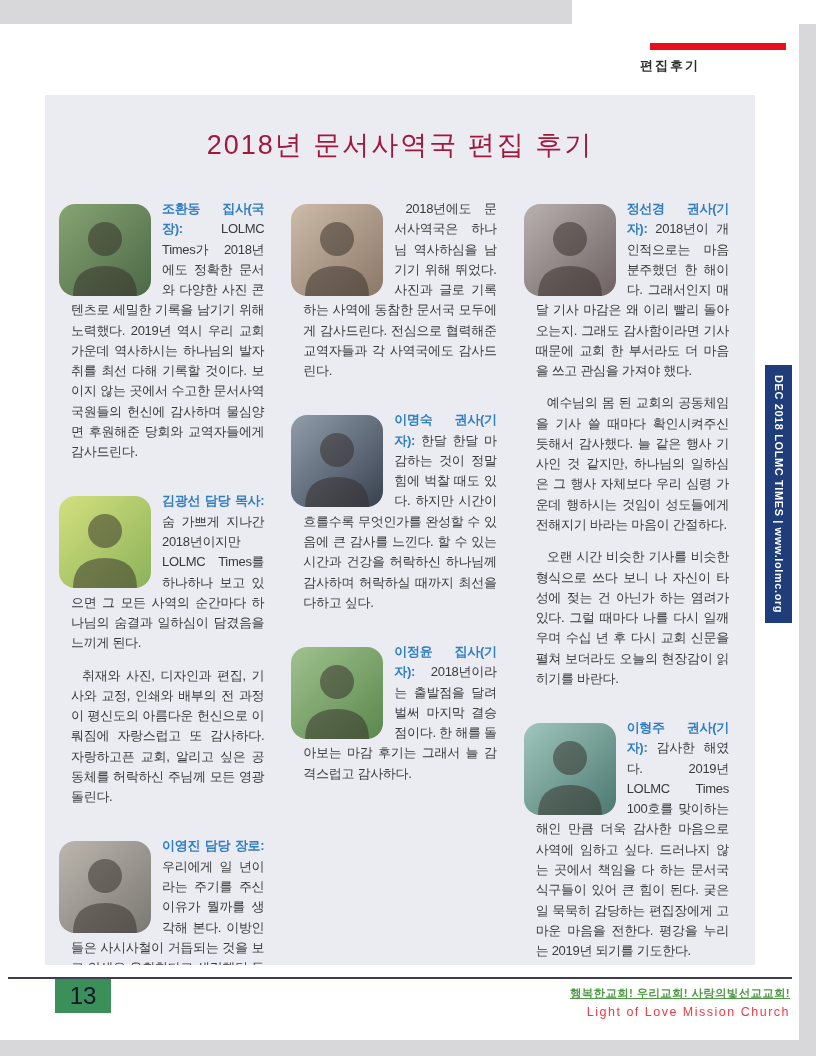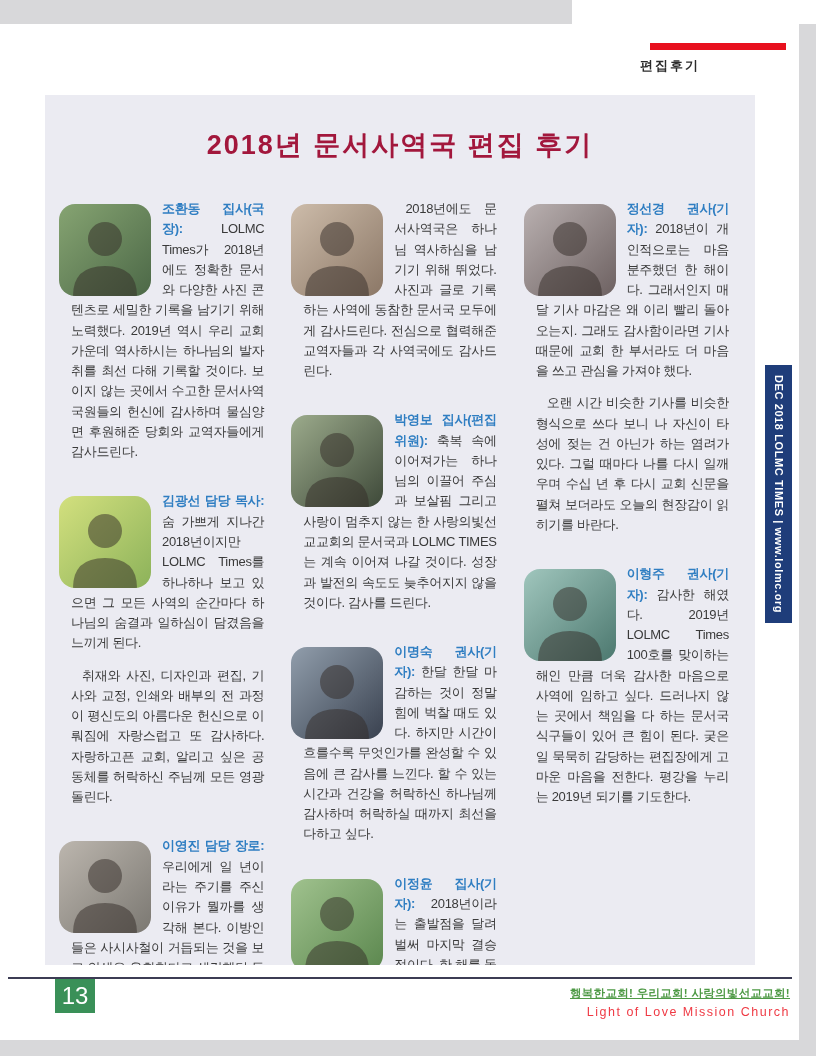--- a/index.html
+++ b/index.html
@@ -13,21 +13,21 @@
 
   
   .red-bar{position:absolute;top:43px;left:650px;width:136px;height:7px;background:var(--bar-red,#e8101e);}
   .header-label{position:absolute;top:57px;left:640px;width:146px;
     font-size:13px;font-weight:bold;color:#2b2b2b;letter-spacing:2px;}
 
   
   .content{position:absolute;left:45px;top:95px;width:710px;height:870px;box-sizing:border-box;
     background:var(--content-bg,#ebebf2);padding:20px 14px 0 14px;overflow:hidden;}
   .title{margin:12px 0 24px 0;text-align:center;color:var(--title-red,#a2173c);
-    font-size:27px;font-weight:bold;letter-spacing:2px;}
+    font-size:27px;font-weight:normal;letter-spacing:2px;}
   .columns{display:flex;gap:15px;}
   .col{flex:1;min-width:0;color:var(--body-text,#3a3a3a);font-size:13px;line-height:1.56;
     text-align:justify;letter-spacing:-0.3px;overflow:hidden;}
   .section{margin-bottom:17px;}
   .section::after{content:"";display:block;clear:both;}
   .photo{float:left;width:92px;height:92px;border-radius:16px;margin:5px 11px 3px 0;
     overflow:hidden;position:relative;}
   .photo svg{display:block;width:100%;height:100%;}
   .author{color:var(--name-blue,#2f7ec2);font-weight:bold;}
   .col p{margin:12px;}
@@ -45,22 +45,22 @@
   .photo-c2s2{background:linear-gradient(135deg,#a0c6bd,#4c786f);}
 
   
   .sidebar{position:absolute;top:365px;right:24px;width:27px;height:258px;
     background:var(--sidebar-navy,#1f3d7a);color:#ffffff;
     writing-mode:vertical-rl;display:flex;align-items:center;justify-content:center;
     font-size:11px;font-weight:bold;letter-spacing:0.6px;white-space:nowrap;}
 
   
   .footer-rule{position:absolute;top:977px;left:8px;width:784px;height:2px;background:#3c3c54;}
-  .page-box{position:absolute;top:979px;left:55px;width:40px;height:34px;
-    background:var(--footer-green,#3a9058);color:#ffffff;font-size:24px;font-weight:300;
+  .page-box{position:absolute;top:979px;left:55px;width:56px;height:34px;
+    background:var(--footer-green,#3a9058);color:#0f172a;font-size:24px;font-weight:300;
     display:flex;align-items:center;justify-content:center;}
   .footer-right{position:absolute;top:986px;right:26px;text-align:right;}
   .slogan{color:var(--footer-green-text,#4f9a46);font-weight:bold;font-size:11.5px;letter-spacing:0.3px;text-decoration:underline;}
   .church{color:var(--footer-red,#ef3a44);font-size:12.5px;margin-top:4px;letter-spacing:1.5px;}
 </style>
 </head>
 <body>
 
 <div class="page">
   <div class="scan-top"></div>
@@ -107,29 +107,20 @@
           <div class="section">
             <div class="photo photo-c1s0">
               <svg viewBox="0 0 92 92" xmlns="http://www.w3.org/2000/svg">
                 <circle cx="46" cy="35" r="17" fill="rgba(50,42,38,0.5)"></circle>
                 <path d="M14 92 Q14 62 46 62 Q78 62 78 92 Z" fill="rgba(50,42,38,0.5)"></path>
               </svg>
             </div>
             <p class="indent">2018년에도 문서사역국은 하나님 역사하심을 남기기 위해 뛰었다. 사진과 글로 기록하는 사역에 동참한 문서국 모두에게 감사드린다. 전심으로 협력해준 교역자들과 각 사역국에도 감사드린다.</p>
           </div>
           <div class="section">
-            <div class="photo photo-c1s1">
-              <svg viewBox="0 0 92 92" xmlns="http://www.w3.org/2000/svg">
-                <circle cx="46" cy="35" r="17" fill="rgba(50,42,38,0.5)"></circle>
-                <path d="M14 92 Q14 62 46 62 Q78 62 78 92 Z" fill="rgba(50,42,38,0.5)"></path>
-              </svg>
-            </div>
-            <p><span class="author">박영보 집사(편집위원): </span>축복 속에 이어져가는 하나님의 이끌어 주심과 보살핌 그리고 사랑이 멈추지 않는 한 사랑의빛선교교회의 문서국과 LOLMC TIMES는 계속 이어져 나갈 것이다. 성장과 발전의 속도도 늦추어지지 않을 것이다. 감사를 드린다.</p>
-          </div>
-          <div class="section">
             <div class="photo photo-c1s2">
               <svg viewBox="0 0 92 92" xmlns="http://www.w3.org/2000/svg">
                 <circle cx="46" cy="35" r="17" fill="rgba(50,42,38,0.5)"></circle>
                 <path d="M14 92 Q14 62 46 62 Q78 62 78 92 Z" fill="rgba(50,42,38,0.5)"></path>
               </svg>
             </div>
             <p><span class="author">이명숙 권사(기자): </span>한달 한달 마감하는 것이 정말 힘에 벅찰 때도 있다. 하지만 시간이 흐를수록 무엇인가를 완성할 수 있음에 큰 감사를 느낀다. 할 수 있는 시간과 건강을 허락하신 하나님께 감사하며 허락하실 때까지 최선을 다하고 싶다.</p>
           </div>
           <div class="section">
             <div class="photo photo-c1s3">
@@ -143,20 +134,21 @@
         </div>
       <div class="col">
           <div class="section">
             <div class="photo photo-c2s1">
               <svg viewBox="0 0 92 92" xmlns="http://www.w3.org/2000/svg">
                 <circle cx="46" cy="35" r="17" fill="rgba(50,42,38,0.5)"></circle>
                 <path d="M14 92 Q14 62 46 62 Q78 62 78 92 Z" fill="rgba(50,42,38,0.5)"></path>
               </svg>
             </div>
             <p><span class="author">정선경 권사(기자): </span>2018년이 개인적으로는 마음 분주했던 한 해이다. 그래서인지 매달 기사 마감은 왜 이리 빨리 돌아오는지. 그래도 감사함이라면 기사 때문에 교회 한 부서라도 더 마음을 쓰고 관심을 가져야 했다.</p>
+            <p class="indent">예수님의 몸 된 교회의 공동체임을 기사 쓸 때마다 확인시켜주신 듯해서 감사했다. 늘 같은 행사 기사인 것 같지만, 하나님의 일하심은 그 행사 자체보다 우리 심령 가운데 행하시는 것임이 성도들에게 전해지기 바라는 마음이 간절하다.</p>
             <p class="indent">오랜 시간 비슷한 기사를 비슷한 형식으로 쓰다 보니 나 자신이 타성에 젖는 건 아닌가 하는 염려가 있다. 그럴 때마다 나를 다시 일깨우며 수십 년 후 다시 교회 신문을 펼쳐 보더라도 오늘의 현장감이 읽히기를 바란다.</p>
           </div>
           <div class="section">
             <div class="photo photo-c2s2">
               <svg viewBox="0 0 92 92" xmlns="http://www.w3.org/2000/svg">
                 <circle cx="46" cy="35" r="17" fill="rgba(50,42,38,0.5)"></circle>
                 <path d="M14 92 Q14 62 46 62 Q78 62 78 92 Z" fill="rgba(50,42,38,0.5)"></path>
               </svg>
             </div>
             <p><span class="author">이형주 권사(기자): </span>감사한 해였다. 2019년 LOLMC Times 100호를 맞이하는 해인 만큼 더욱 감사한 마음으로 사역에 임하고 싶다. 드러나지 않는 곳에서 책임을 다 하는 문서국 식구들이 있어 큰 힘이 된다. 궂은일 묵묵히 감당하는 편집장에게 고마운 마음을 전한다. 평강을 누리는 2019년 되기를 기도한다.</p>

